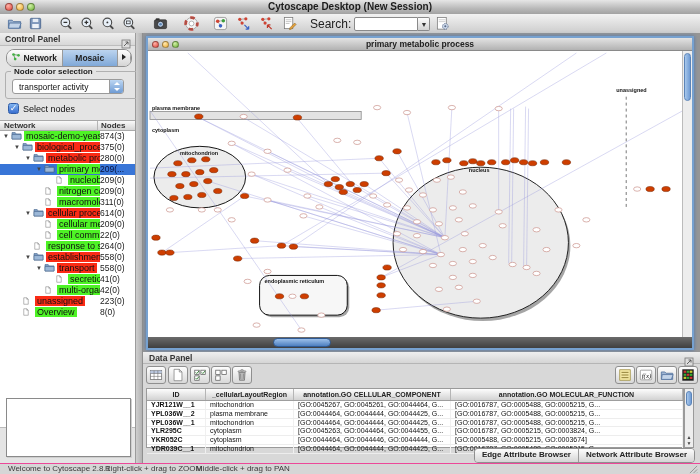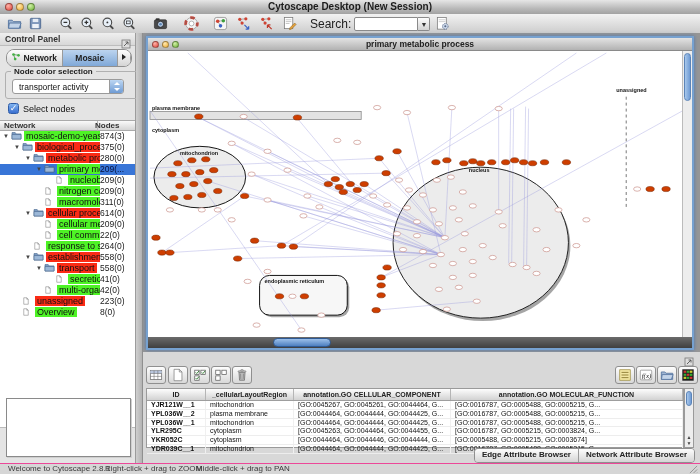--- a/index.html
+++ b/index.html
@@ -46,21 +46,21 @@
     background:linear-gradient(#bcd6f2,#6f9bd4);border-radius:0 2px 2px 0;}
   .combo-cap .up{position:absolute;left:3.5px;top:2px;width:0;height:0;border-left:3px solid transparent;border-right:3px solid transparent;border-bottom:3.5px solid #fff;}
   .combo-cap .dn{position:absolute;left:3.5px;bottom:2px;width:0;height:0;border-left:3px solid transparent;border-right:3px solid transparent;border-top:3.5px solid #fff;}
   .checkrow{position:absolute;left:8px;top:70px;display:flex;align-items:center;gap:4px;}
   .checkbox{width:11px;height:11px;border-radius:2.5px;border:1px solid #2f5da8;box-sizing:border-box;
     background:linear-gradient(#7fb2ef,#3a6fd0);color:#fff;font-size:9px;line-height:9px;text-align:center;}
   .checklabel{font-size:9px;color:#111;}
   .tree-header{position:absolute;left:0;top:87px;width:100%;height:11px;background:linear-gradient(#fafafa,#d5d5d5);
     border-top:1px solid #aaa;border-bottom:1px solid #aaa;font-size:8px;font-weight:bold;color:#333;box-sizing:border-box;}
   .tree-header .h1{position:absolute;left:4px;top:0;line-height:10px;}
-  .tree-header .h2{position:absolute;left:95px;top:0;line-height:10px;}
+  .tree-header .h2{position:absolute;left:101px;top:0;line-height:10px;}
   .tree-header .sep{position:absolute;left:97px;top:0;width:1px;height:10px;background:#b5b5b5;}
   .tree{position:absolute;left:0;top:98px;width:100%;height:296px;background:#fff;overflow:hidden;border-bottom:1px solid #bbb;}
   .tree-row{position:relative;height:11px;line-height:11px;white-space:nowrap;font-size:9px;color:#111;}
   .tree-row.sel{background:#3875d7;}
   .tw{display:inline-block;width:8px;font-size:6px;color:#444;vertical-align:top;}
   .ti{display:inline-block;width:13px;vertical-align:top;}
   .ti svg{width:11px;height:10px;vertical-align:-1px;}
   .tl{padding:0 2px;}
   .tc{position:absolute;left:100px;top:0;width:36px;background:#fff;font-size:8.5px;color:#222;}
   .sel .tc{background:#3875d7;color:#08103a;}
@@ -569,20 +569,21 @@
       <div class="nw-vscroll">
           <div class="nw-vthumb"></div>
         </div>
       <div class="nw-hscroll">
           <div class="nw-hthumb"></div>
         </div>
     </div>
   </div>
 
   <div class="dp">
+    <div class="dp-header">Data Panel</div>
     <span class="cp-float" style="top:1px;right:6px;"><svg viewBox="0 0 10 10" width="10" height="10">
           <rect x="1" y="1" width="8" height="8" fill="#ddd" stroke="#777" stroke-width="0.8"></rect>
           <path d="M3 7L7 3M7 3H4.5M7 3v2.5" stroke="#555" stroke-width="0.9" fill="none"></path>
         </svg></span>
     <div class="dp-toolbar" id="dp-toolbar">
         <span class="dpbtn" style="left: 3px;">
           <svg viewBox="0 0 16 16">
             <rect x="1.5" y="3" width="13" height="10" fill="#fff" stroke="#666" stroke-width="0.8"></rect>
             <rect x="1.5" y="3" width="13" height="3.3" fill="#b9c6dd"></rect>
             <line x1="1.5" y1="6.3" x2="14.5" y2="6.3" stroke="#666" stroke-width="0.6"></line>

